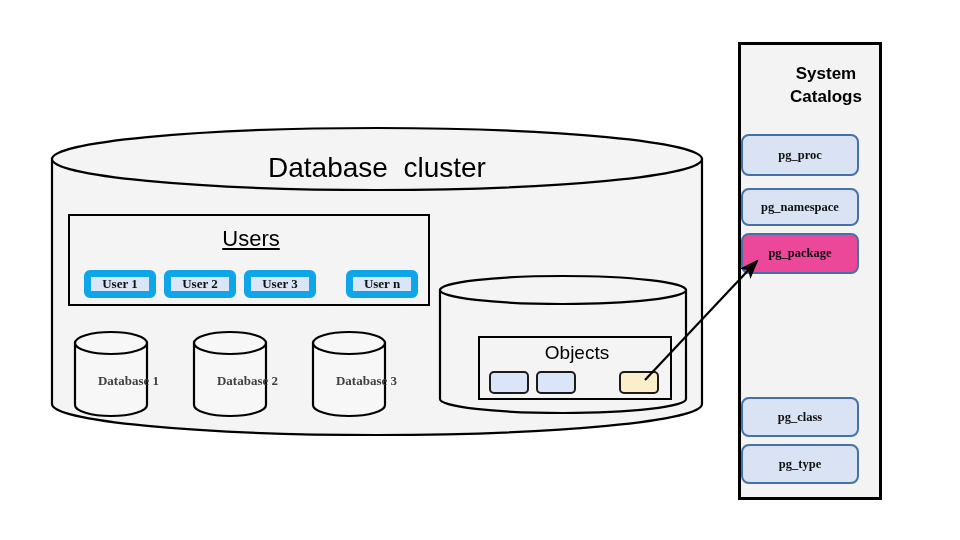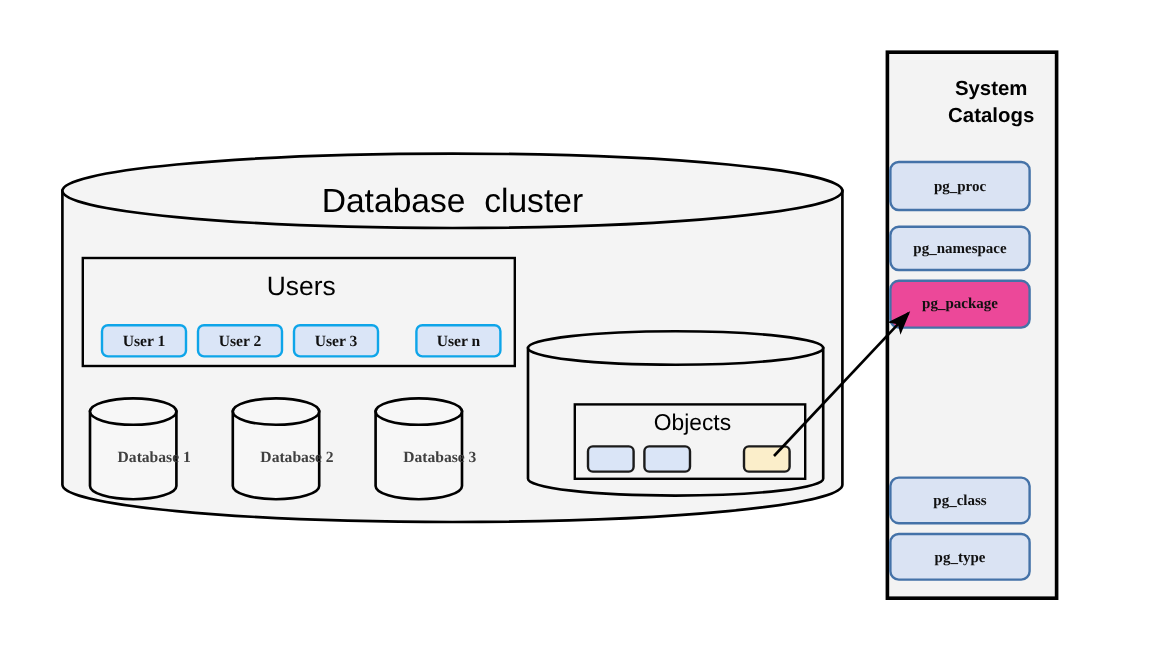--- a/index.html
+++ b/index.html
@@ -49,26 +49,27 @@
     box-sizing: border-box;
   }
   #users-title {
     position: absolute;
     left: 0;
     top: 10px;
     width: 362px;
     text-align: center;
     font-size: 22px;
     color: #000000;
+    text-decoration: underline;
   }
   .user-pill {
     position: absolute;
     top: 54px;
     height: 28px;
-    border: 2px solid #0ea5e9;
+    border: 7px solid #0ea5e9;
     border-radius: 6px;
     background: #dae5f7;
     box-sizing: border-box;
     display: flex;
     align-items: center;
     justify-content: center;
     font-family: "Liberation Serif", serif;
     font-weight: bold;
     font-size: 13px;
     color: #111111;

